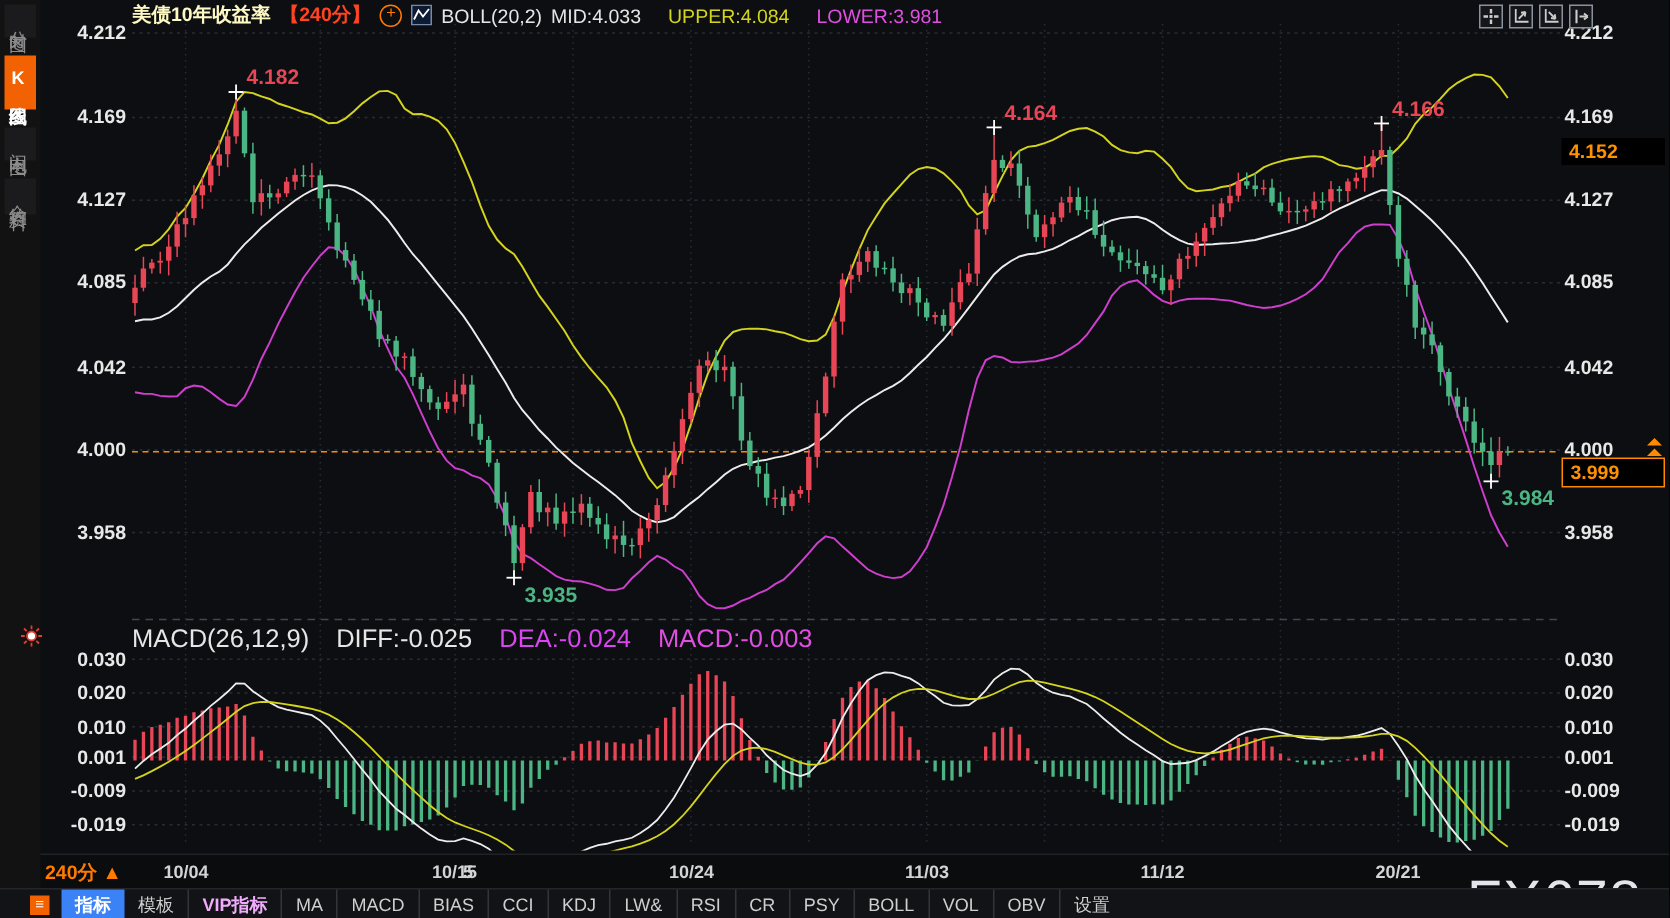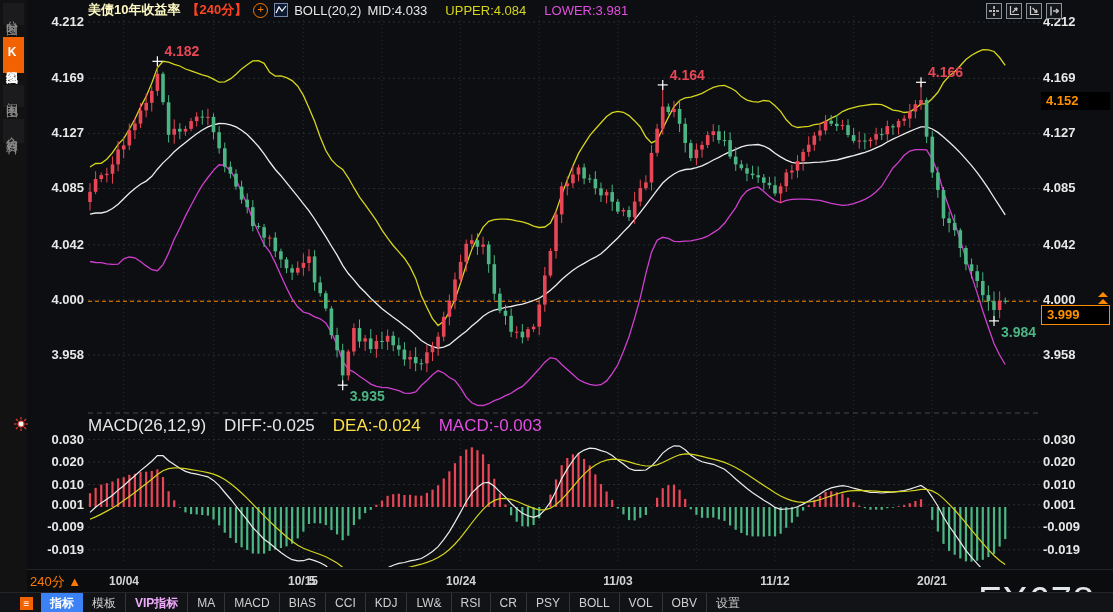--- a/index.html
+++ b/index.html
@@ -34,26 +34,26 @@
 
   .tick{position:absolute;font-size:13px;font-weight:700;color:#e8e8e8;line-height:16px;z-index:3;}
   .badge{position:absolute;left:1041px;width:64px;height:18px;background:#000;color:#ff9100;font-size:13px;
     font-weight:700;line-height:18px;padding-left:5px;z-index:6;}
   #last-badge{border:1px solid #ff8a00;width:62px;}
   #axis-arrow{position:absolute;left:1097px;top:291px;z-index:6;cursor:pointer;}
 
   #alarm{position:absolute;left:13px;top:416px;z-index:6;cursor:pointer;}
 
   #macd-hdr{position:absolute;left:88px;top:416px;font-size:17px;display:flex;gap:18px;z-index:5;white-space:nowrap;}
-  .m-a{color:#e6e6e6;}.m-dea{color:#fde047;}.m-macd{color:#e14fe1;}
+  .m-a{color:#e6e6e6;}.m-dea{color:#d946ef;}.m-macd{color:#e14fe1;}
 
   
   #bottombar{position:absolute;left:0;top:569px;width:1113px;height:23px;background:#0b0c0e;
     border-top:1px solid #202227;z-index:2;}
-  #period{position:absolute;left:30px;top:573px;color:#ff7a00;font-weight:400;font-size:13px;z-index:5;cursor:pointer;}
+  #period{position:absolute;left:30px;top:573px;color:#ff7a00;font-weight:700;font-size:13px;z-index:5;cursor:pointer;}
   #tooltip{position:absolute;left:140px;top:571px;height:17px;background:#040404;border:1px solid #3a3a3a;
     color:#ff9100;font-size:12px;line-height:17px;padding:0 6px;z-index:6;white-space:nowrap;}
   .xlab{position:absolute;top:574px;font-size:12px;font-weight:700;color:#d4d4d4;width:50px;text-align:center;z-index:3;}
   #tooltip-tail{left:302px;width:20px;z-index:5;}
   #watermark{position:absolute;left:978px;top:580px;font-size:38px;color:#e2e6ea;letter-spacing:1px;z-index:7;}
 
   
   #toolbar{position:absolute;left:0;top:592px;width:1113px;height:20px;background:#121316;display:flex;
     align-items:center;z-index:8;border-top:1px solid #24262a;}
   .tb-corner{width:13px;height:13px;background:#f26202;margin-left:20px;margin-right:8px;color:#fff;font-size:10px;

